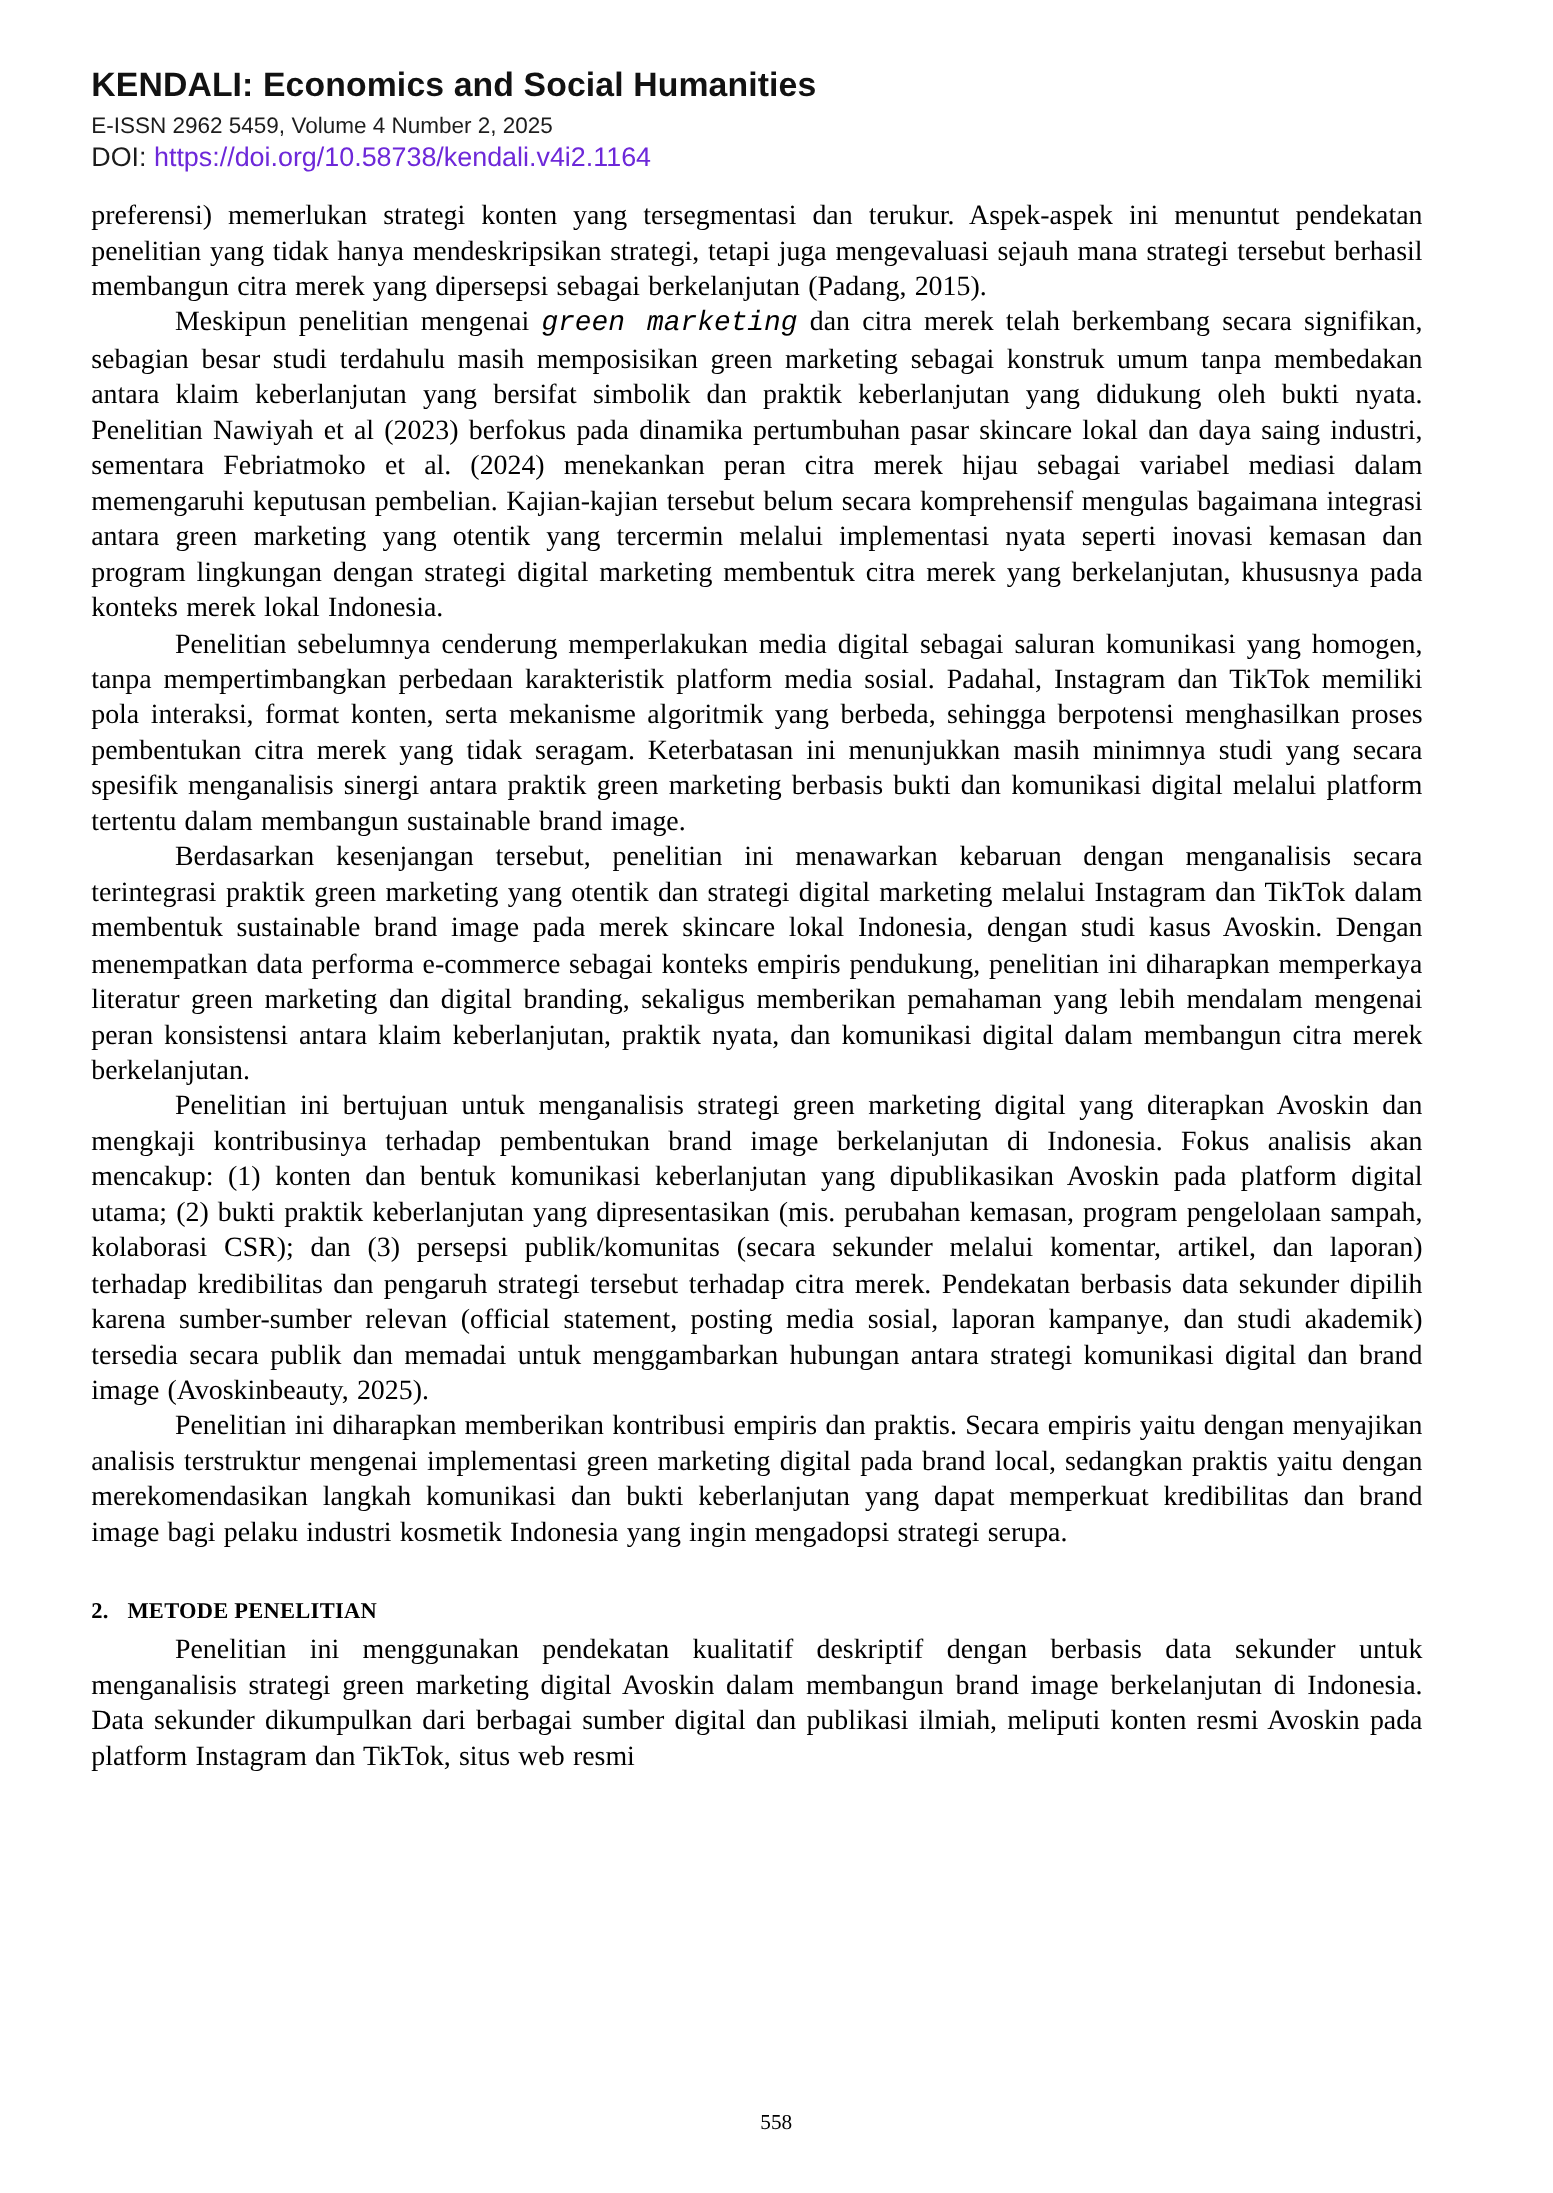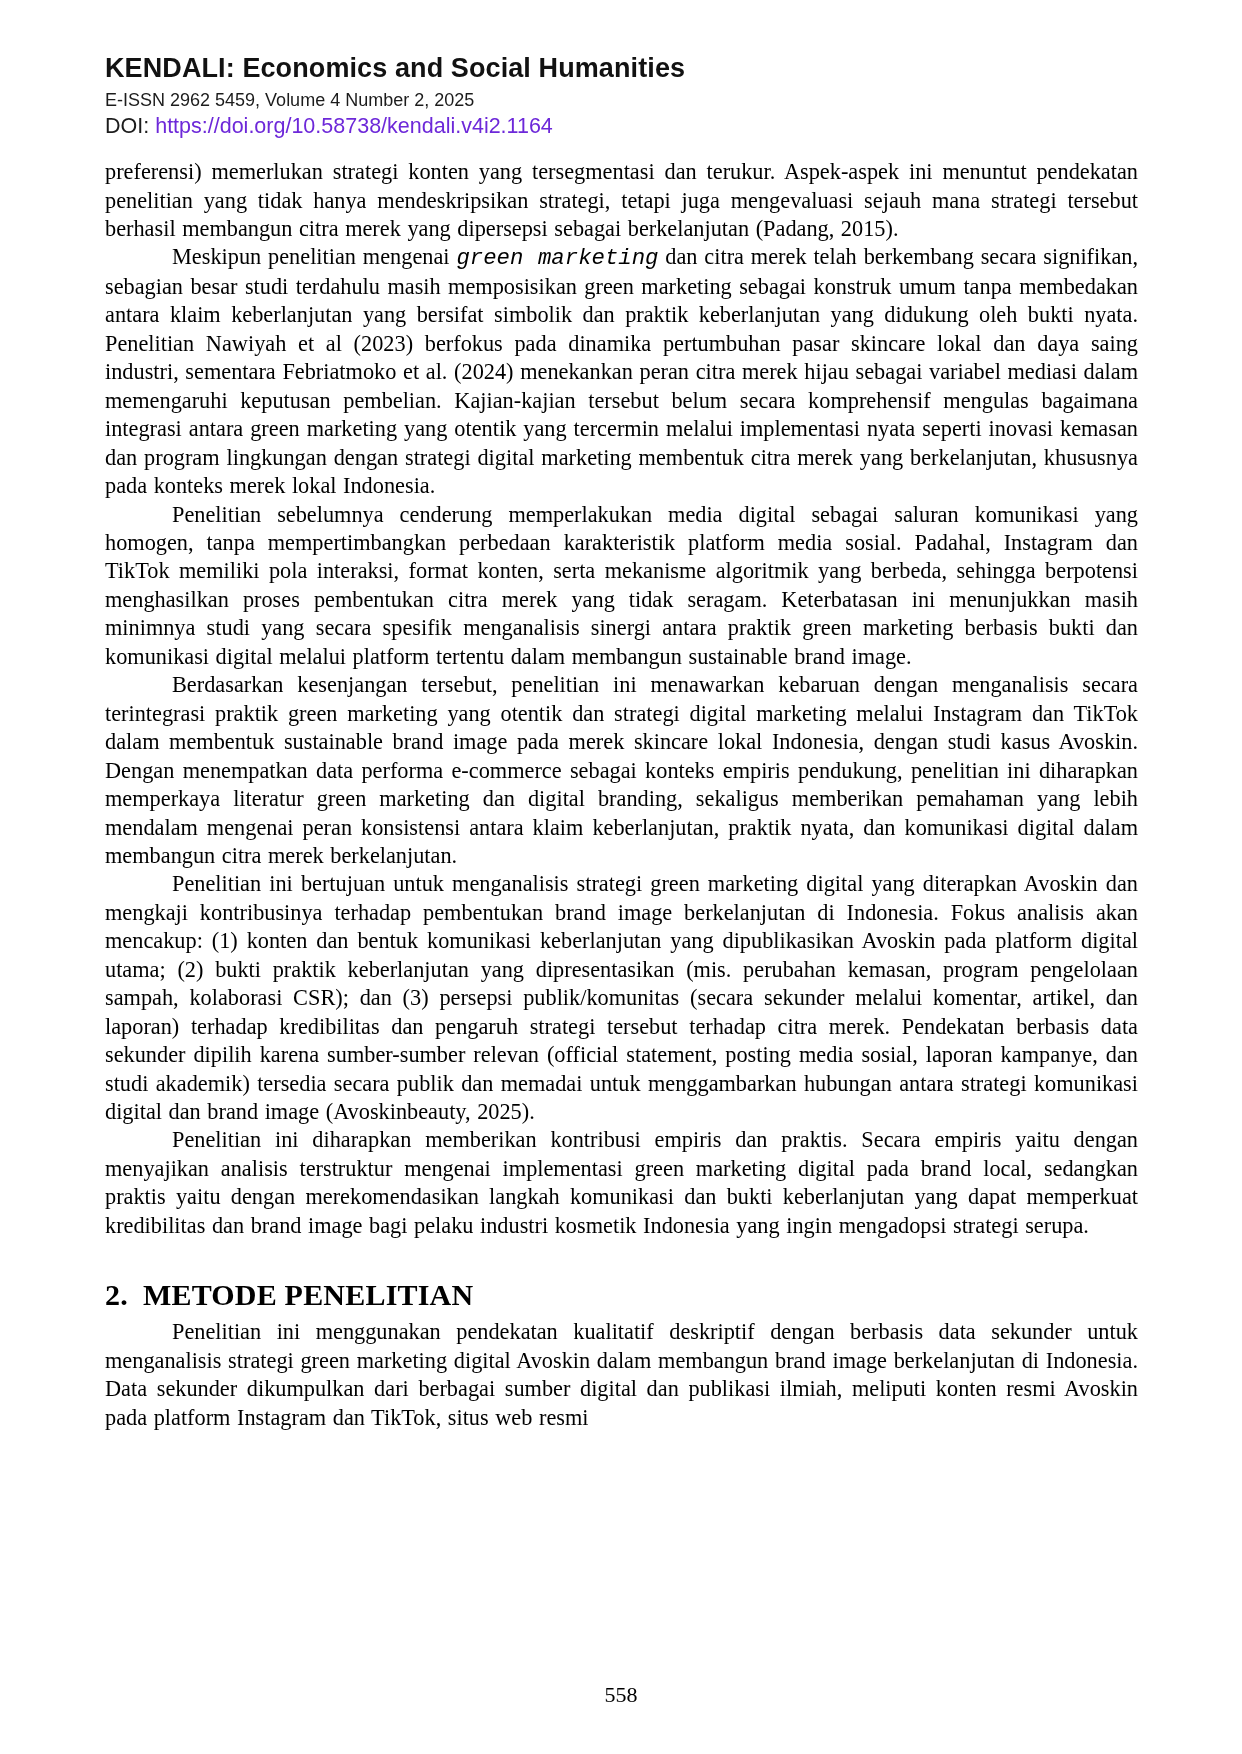--- a/index.html
+++ b/index.html
@@ -9,21 +9,21 @@
     background: #ffffff;
     position: relative;
     font-family: "Liberation Serif", serif;
     color: #000;
     overflow: hidden;
   }
   .page {
     position: absolute;
     inset: 0;
     box-sizing: border-box;
-    padding: 52px 104px 0 105px;
+    padding: 52px 104px 0 73px;
   }
   
   .journal-header {
     font-family: "Liberation Sans", sans-serif;
     margin-bottom: 17px;
   }
   .j-title {
     font-weight: 700;
     font-size: 27px;
     line-height: 1.25;
@@ -54,34 +54,34 @@
     line-height: 28.45px;
     text-align: justify;
     text-indent: 67px;
     word-spacing: 1px;
   }
   .para.noindent { text-indent: 0; }
   .it { font-style: italic; font-family: Liberation Mono, monospace; }
   
   .section {
     margin: 38px 0 6px 0;
-    font-size: 30px;
+    font-size: 18px;
     font-weight: 700;
     font-family: "Liberation Serif", serif;
     letter-spacing: 0.2px;
   }
   .sec-num { margin-right: 15px; }
   
   .page-footer {
     position: absolute;
     bottom: 46px;
     left: 0;
     width: 100%;
     text-align: center;
-    font-size: 22px;
+    font-size: 17px;
     font-family: "Liberation Serif", serif;
   }
 </style>
 </head>
 <body>
 
 <div class="page">
 
   <header class="journal-header">
     <div class="j-title">KENDALI: Economics and Social Humanities</div>

